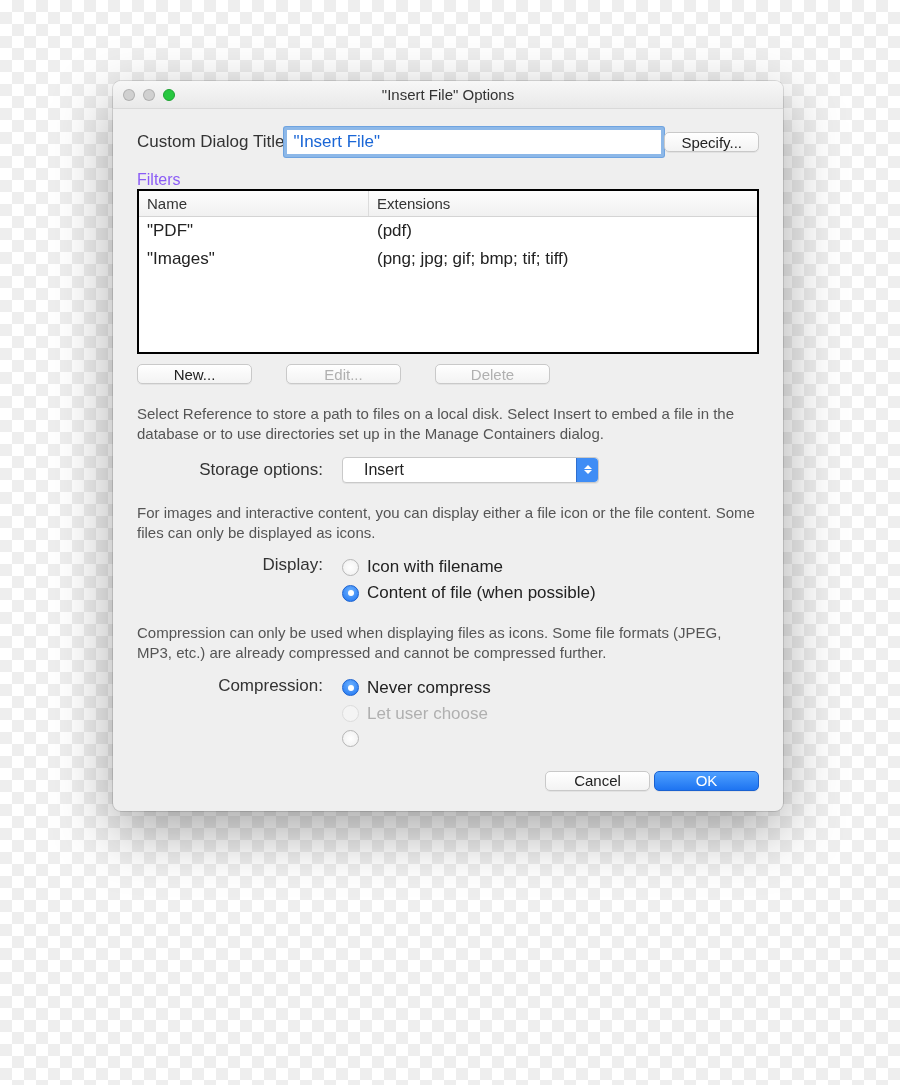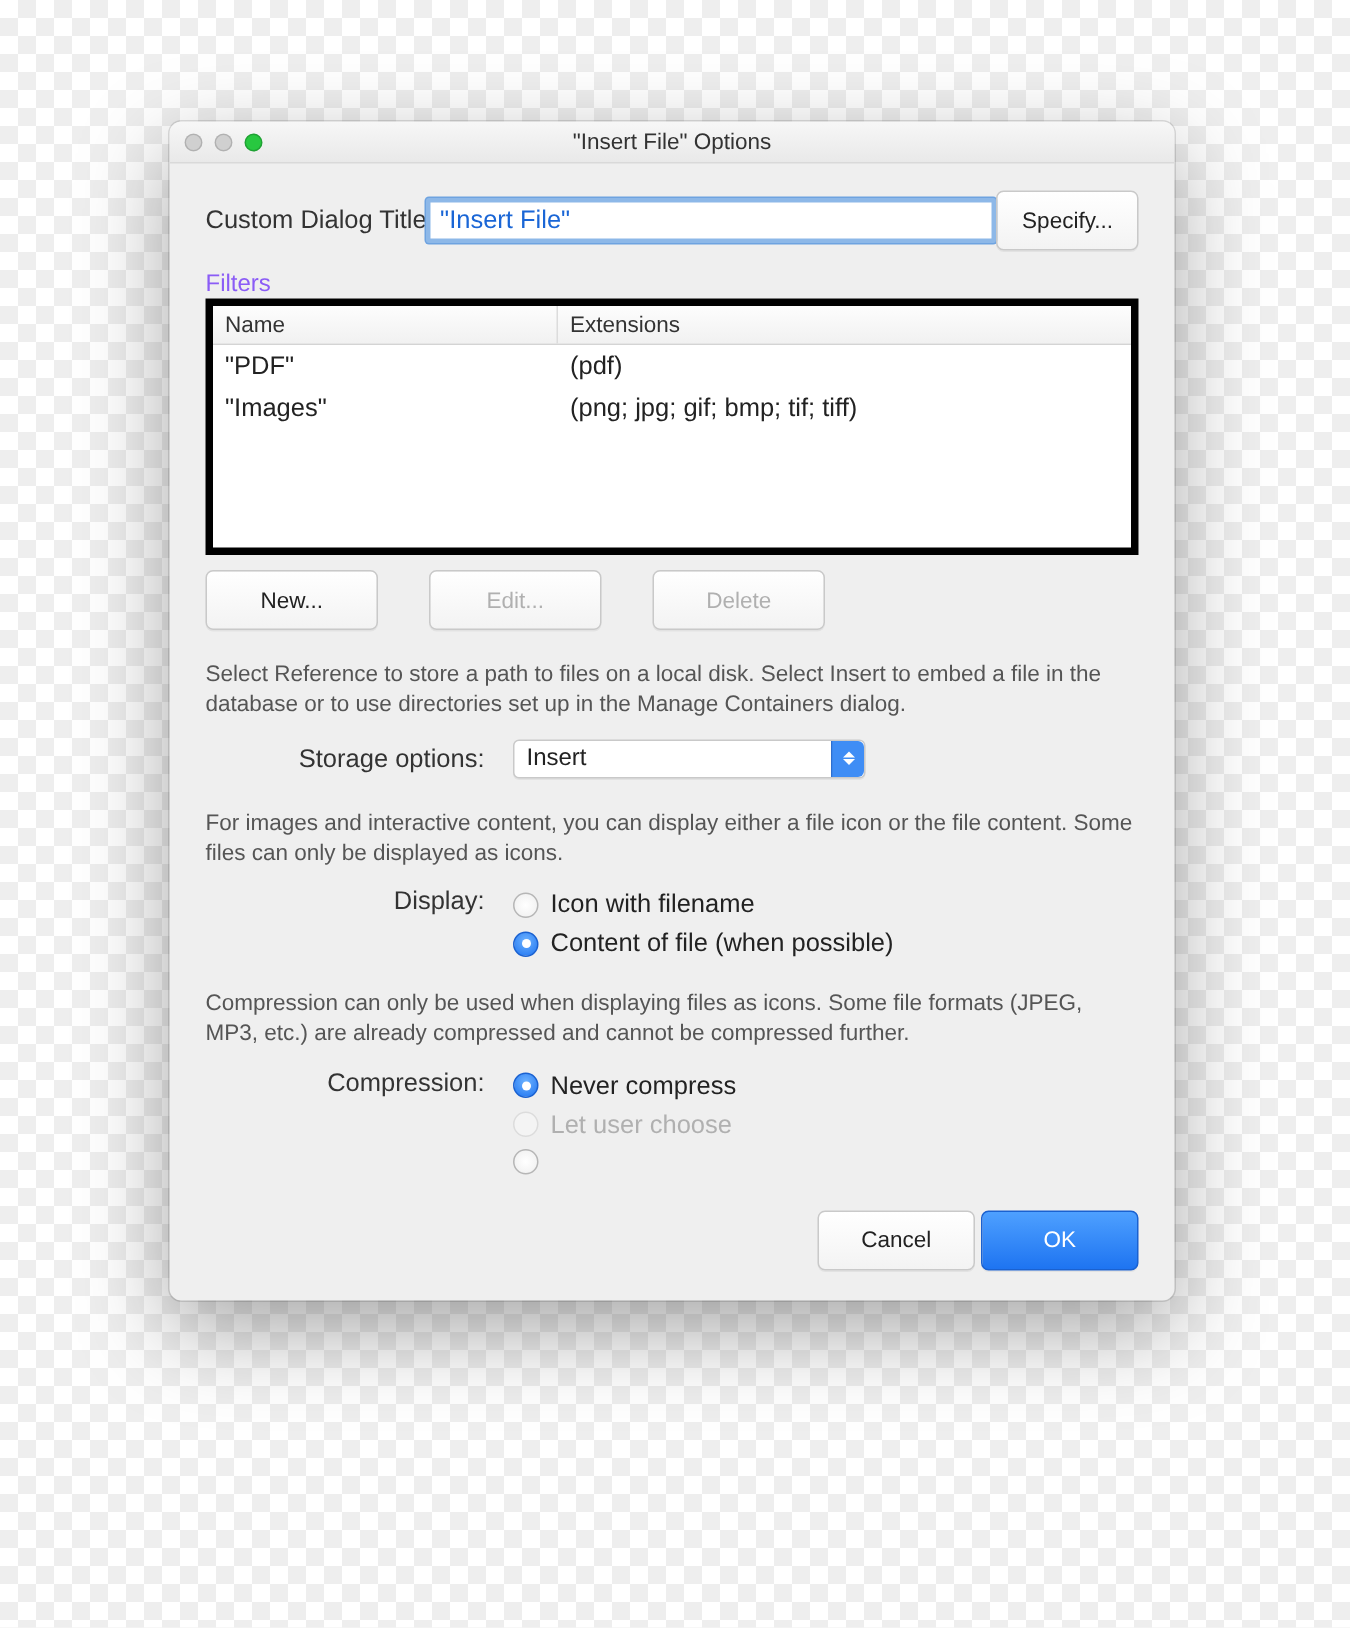--- a/index.html
+++ b/index.html
@@ -74,21 +74,21 @@
       background: #fff;
       border: 3px solid #8db8e8;
       border-radius: 2px;
       padding: 0 6px;
       font-size: 17px;
       color: #1a66d6;
       outline: none;
       box-shadow: 0 0 0 1px #6ea3e0;
     }
     .btn {
-      height: 40px;
+      height: 20px;
       padding: 0 16px;
       background: linear-gradient(#ffffff, #f3f3f3);
       border: 1px solid #c9c9c9;
       border-radius: 5px;
       font-size: 15px;
       color: #222;
       cursor: default;
       display: inline-flex;
       align-items: center;
       justify-content: center;
@@ -99,21 +99,21 @@
       background: linear-gradient(#4ea0ff, #1e74f1);
       border-color: #1a61d0;
       color: #fff;
     }
     .section-title {
       font-size: 16px;
       color: #8b5cf6;
       margin-bottom: 0;
     }
     .table {
-      border: 5px solid #000000;
+      border: 2px solid #000000;
       background: #fff;
       width: 100%;
     }
     .thead {
       display: flex;
       background: linear-gradient(#fdfdfd, #f1f1f1);
       border-bottom: 1px solid #d4d4d4;
     }
     .th {
       padding: 4px 8px;
@@ -156,28 +156,28 @@
     }
     .form-row.multi { align-items: flex-start; }
     .form-label {
       width: 205px;
       text-align: right;
       padding-right: 19px;
       font-size: 17px;
       color: #333;
     }
     .select {
-      width: 235px;
+      width: 257px;
       height: 26px;
       background: #fff;
       border: 1px solid #c9c9c9;
       border-radius: 4px;
       display: flex;
       align-items: center;
-      padding: 0 0 0 8px;
+      padding: 0 0 0 21px;
       font-size: 16px;
       color: #222;
       position: relative;
       box-shadow: 0 1px 0 rgba(0,0,0,.05);
     }
     .select .arrows {
       position: absolute;
       right: 0; top: 0; bottom: 0;
       width: 22px;
       background: #3f8df5;

